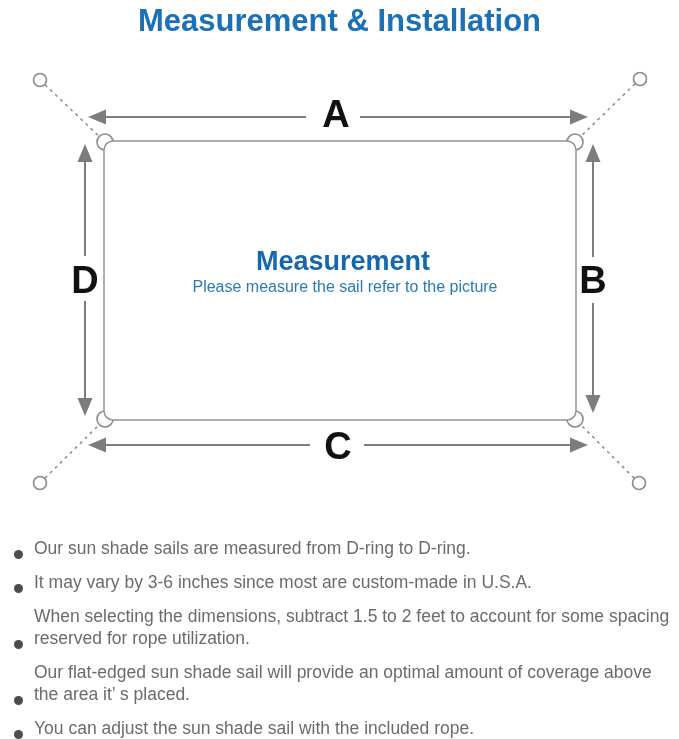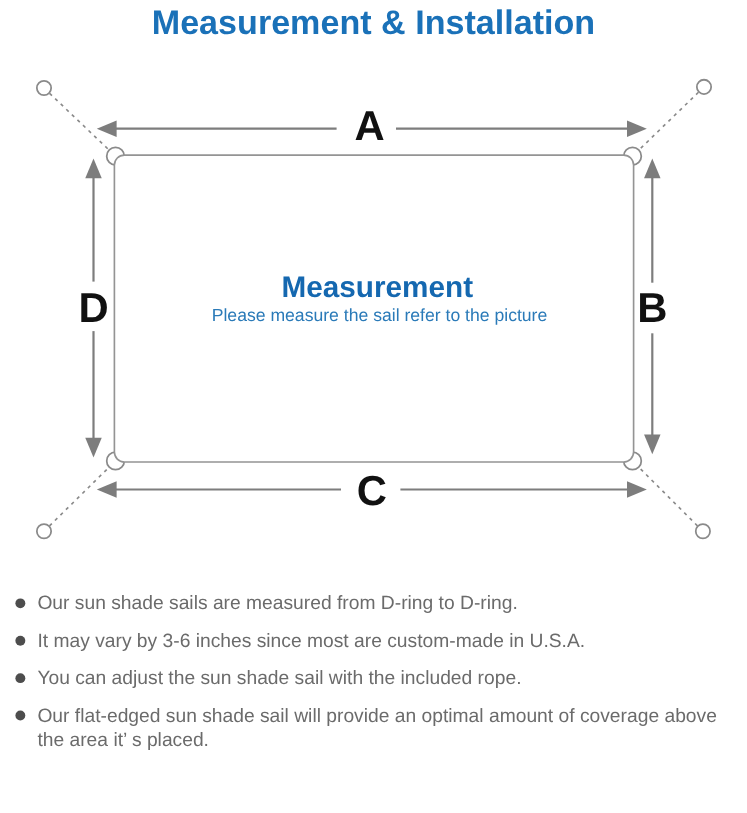--- a/index.html
+++ b/index.html
@@ -91,21 +91,21 @@
     position: absolute;
     top: 530px;
     left: 13px;
     width: 660px;
     margin: 0;
     padding: 7px 0 0 0;
     list-style: none;
   }
   .notes li {
     display: flex;
-    align-items: flex-start;
+    align-items: flex-end;
     margin-bottom: 12px;
     font-size: 17.5px;
     line-height: 22px;
     color: #6b6b6b;
   }
   .notes .dot {
     flex: 0 0 auto;
     width: 9px;
     height: 9px;
     border-radius: 50%;
@@ -172,21 +172,25 @@
     <li>
       <span class="dot"></span>
       <span>Our sun shade sails are measured from D-ring to D-ring.</span>
     </li>
     <li>
       <span class="dot"></span>
       <span>It may vary by 3-6 inches since most are custom-made in U.S.A.</span>
     </li>
     <li>
       <span class="dot"></span>
-      <span>You can adjust the sun shade sail with the included rope.</span>
+      <span>When selecting the dimensions, subtract 1.5 to 2 feet to account for some spacing reserved for rope utilization.</span>
     </li>
     <li>
       <span class="dot"></span>
       <span>Our flat-edged sun shade sail will provide an optimal amount of coverage above the area it’ s placed.</span>
+    </li>
+    <li>
+      <span class="dot"></span>
+      <span>You can adjust the sun shade sail with the included rope.</span>
     </li>
   </ul>
 
 </div>
 
 </body></html>

